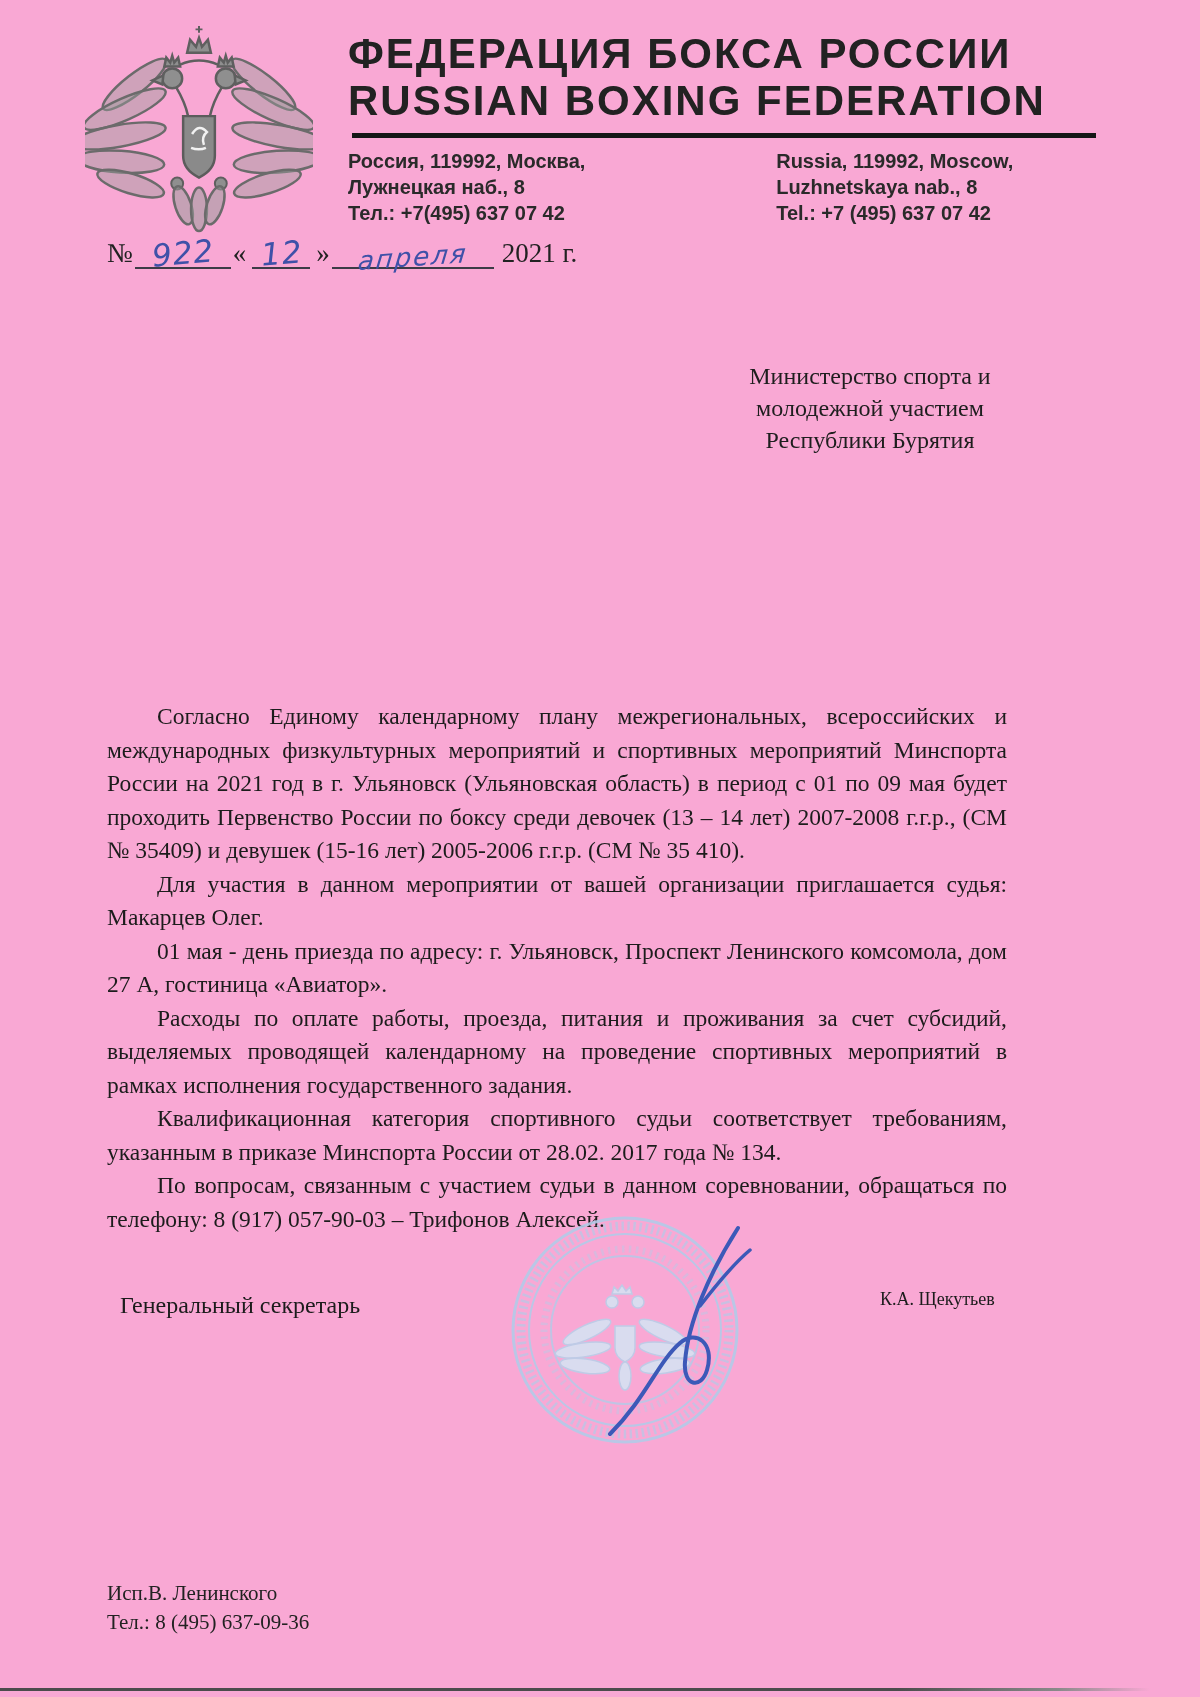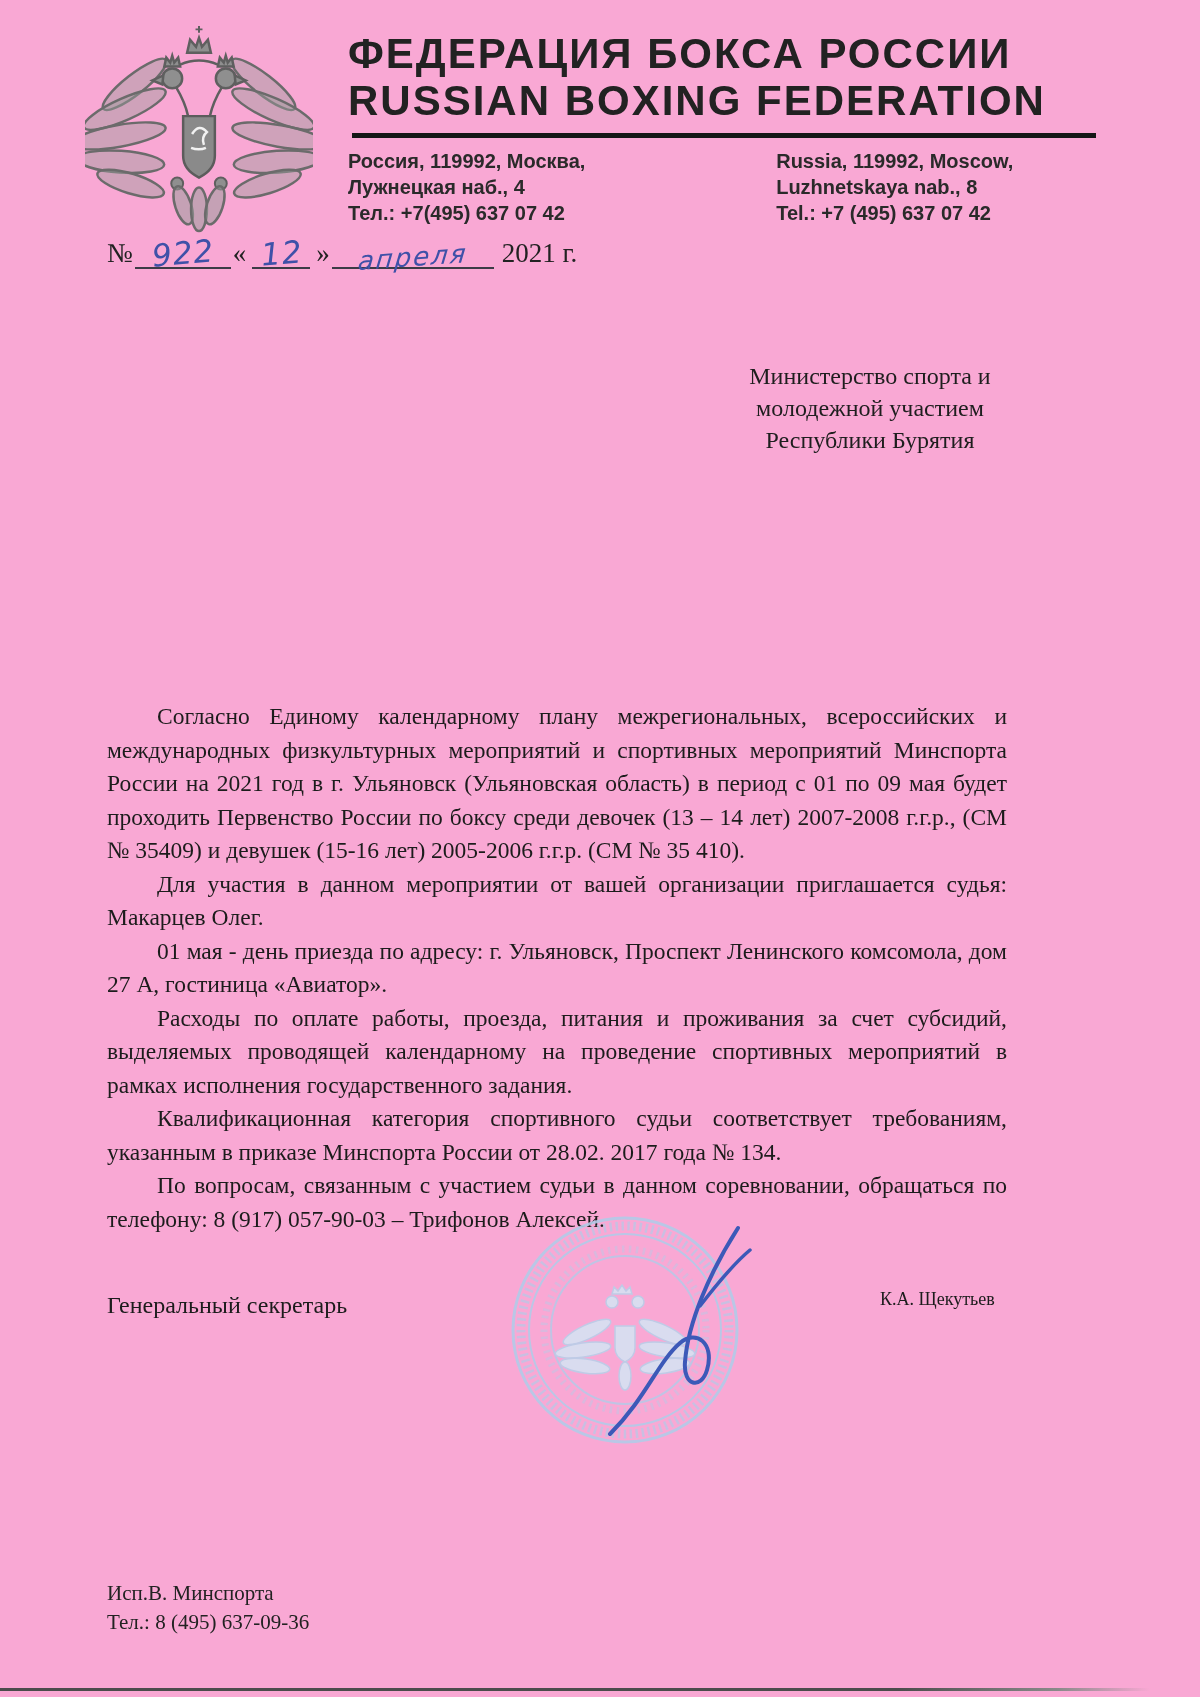--- a/index.html
+++ b/index.html
@@ -41,21 +41,21 @@
   
   .addressee{position:absolute;left:725px;top:360px;width:290px;text-align:center;
     font-size:24px;line-height:32px;color:#1e1e1e;}
 
   
   .body{position:absolute;left:107px;top:700px;width:900px;
     font-size:23.5px;line-height:33.5px;text-align:justify;}
   .body p{margin:0;text-indent:50px;}
 
   
-  .sig-title{position:absolute;left:107px;top:1292px;font-size:24px;}
+  .sig-title{position:absolute;left:120px;top:1292px;font-size:24px;}
   .sig-name{position:absolute;left:880px;top:1289px;font-size:18px;}
   .stamp{position:absolute;left:505px;top:1210px;width:240px;height:240px;opacity:0.9;}
   .signature{position:absolute;left:588px;top:1210px;width:175px;height:240px;}
 
   
   .footer{position:absolute;left:107px;top:1579px;font-size:21px;line-height:29px;color:#222;}
 
   .scan-edge{position:absolute;left:0;top:1688px;width:1150px;height:3px;
     background:linear-gradient(to right,#4c4c4c 0%,#4c4c4c 78%,#8a8a8a 92%,rgba(150,150,150,0));}
 </style>
@@ -111,21 +111,21 @@
     </g>
   </svg>
 
   <div class="head-right">
     <div class="org-ru">ФЕДЕРАЦИЯ БОКСА РОССИИ</div>
     <div class="org-en">RUSSIAN BOXING FEDERATION</div>
     <div class="head-rule"></div>
     <div class="addresses">
       <div class="addr-ru">
         <div>Россия, 119992, Москва,</div>
-        <div>Лужнецкая наб., 4</div>
+        <div>Лужнецкая наб., 8</div>
         <div>Тел.: +7(495) 637 07 42</div>
       </div>
       <div class="addr-en">
         <div>Russia, 119992, Moscow,</div>
         <div>Luzhnetskaya nab., 8</div>
         <div>Tel.: +7 (495) 637 07 42</div>
       </div>
     </div>
   </div>
 
@@ -181,18 +181,18 @@
     <g stroke="#3c59b8" fill="none" stroke-linecap="round">
       <path d="M150,18 C122,62 100,112 97,152 C95,176 113,180 119,160 C127,133 108,119 92,133 C70,152 58,188 22,224" stroke-width="4"></path>
       <path d="M112,96 C132,70 150,50 162,40" stroke-width="3.5"></path>
     </g>
   </svg>
 
   <div class="sig-title">Генеральный секретарь</div>
   <div class="sig-name">К.А. Щекутьев</div>
 
   <div class="footer">
-    <div>Исп.В. Минспорта</div>
+    <div>Исп.В. Ленинского</div>
     <div>Тел.: 8 (495) 637-09-36</div>
   </div>
 
   <div class="scan-edge"></div>
 </div>
 
 </body></html>

